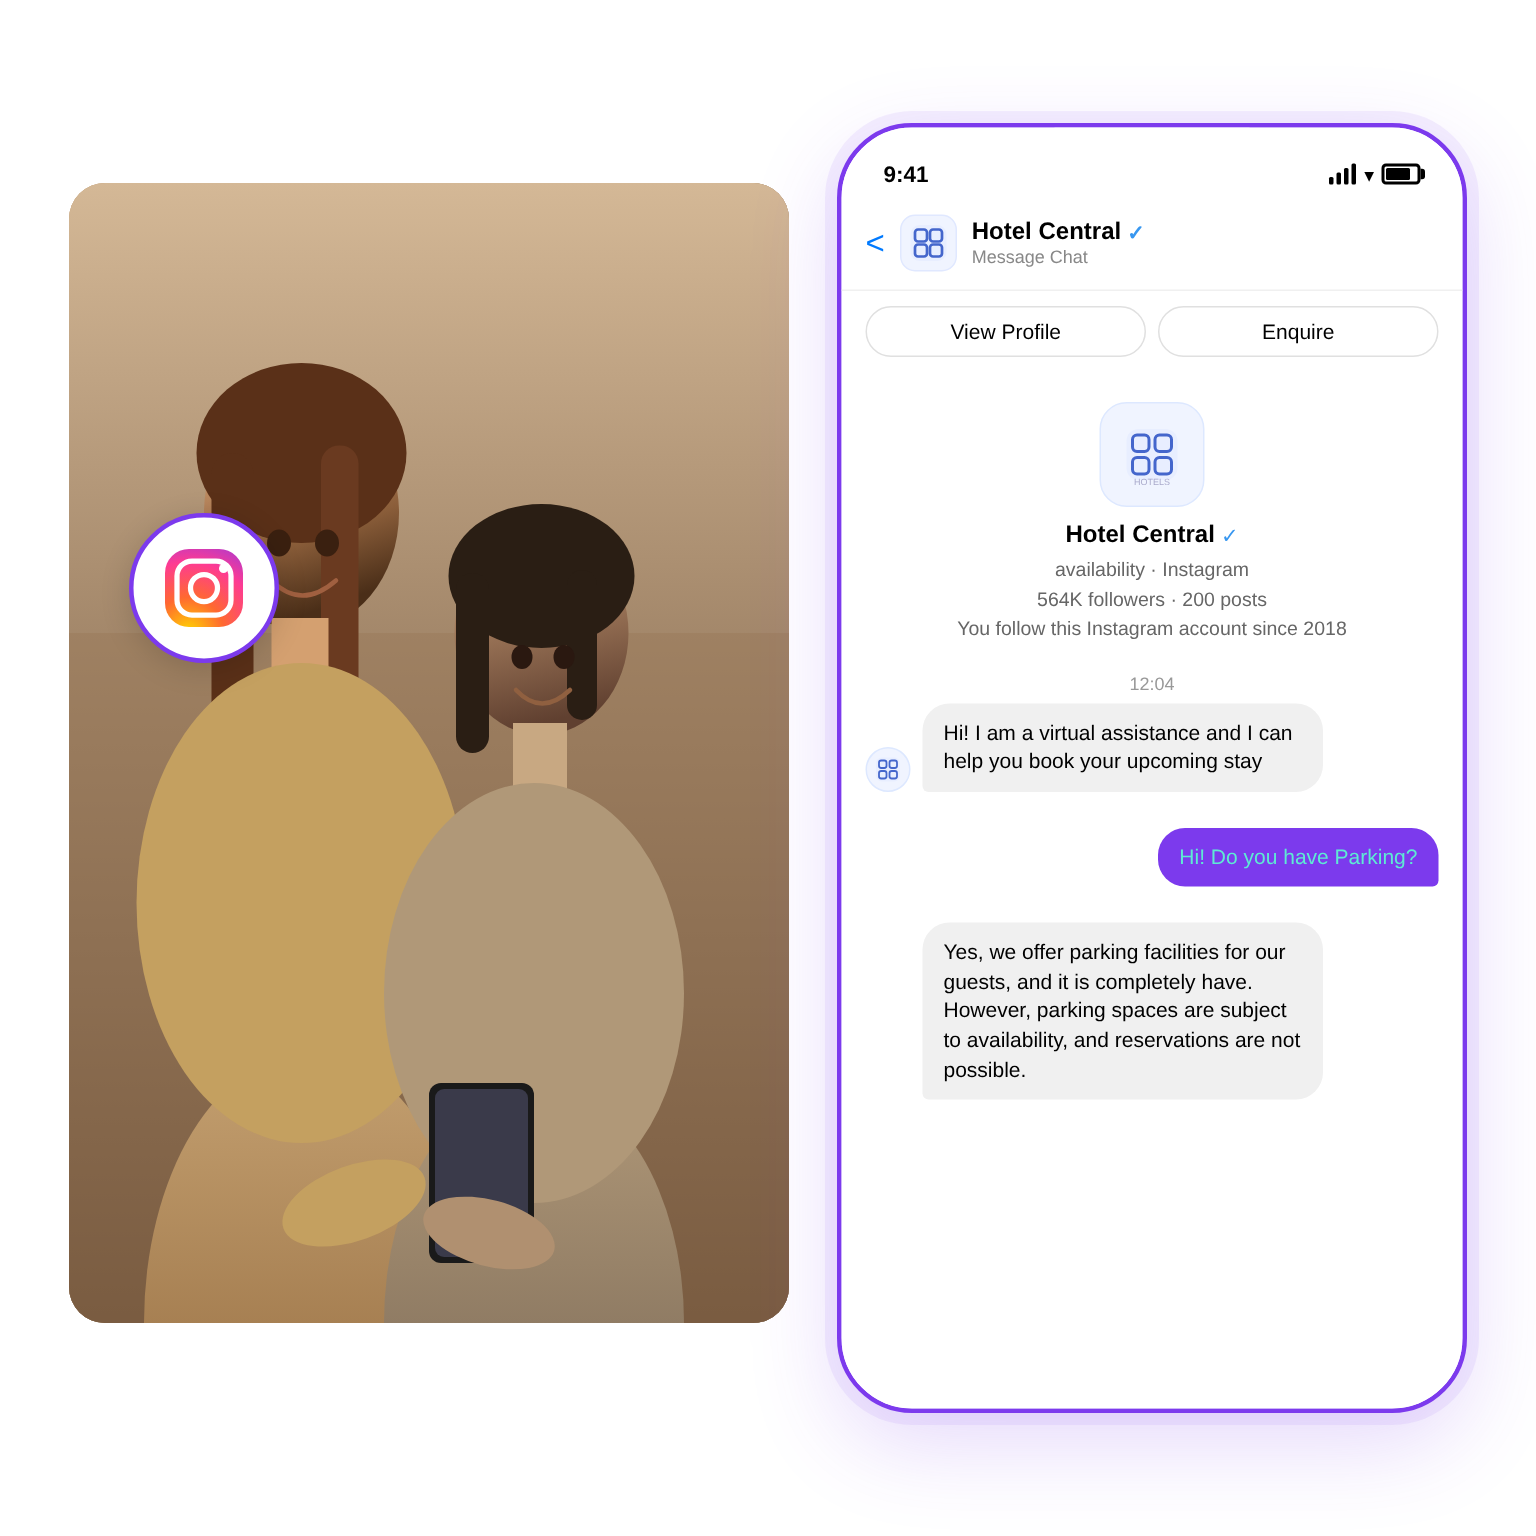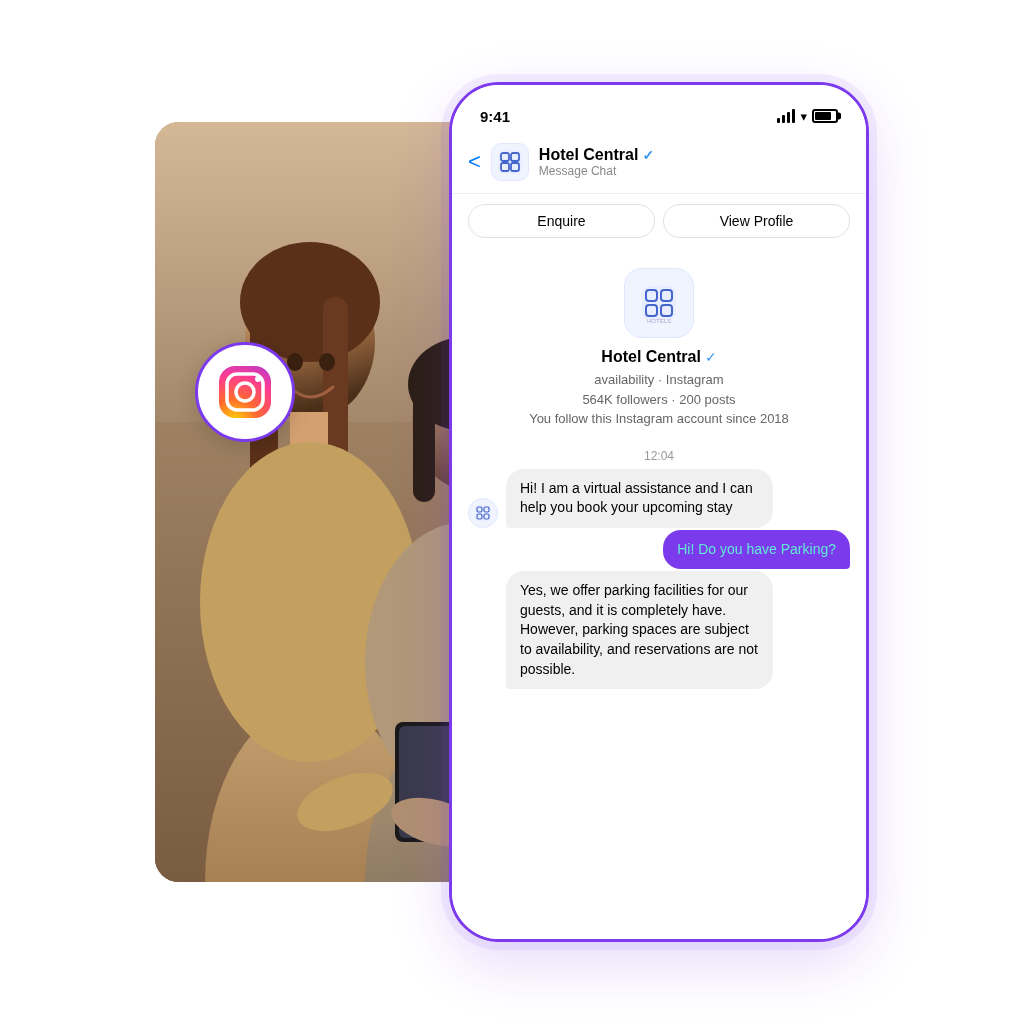--- a/index.html
+++ b/index.html
@@ -10,21 +10,21 @@
       background: #ffffff;
       display: flex;
       align-items: center;
       justify-content: center;
       font-family: -apple-system, BlinkMacSystemFont, 'Segoe UI', sans-serif;
       overflow: hidden;
     }
 
     .scene {
       position: relative;
-      width: 714px;
+      width: 932px;
       height: 860px;
       display: flex;
       align-items: center;
       justify-content: center;
     }
 
     
     .photo-card {
       position: absolute;
       left: 0;
@@ -296,21 +296,21 @@
     .msg-time {
       text-align: center;
       font-size: 12px;
       color: #999;
       margin: 10px 0 6px;
     }
 
     
     .msg-row {
       display: flex;
-      margin-bottom: 2px;
+      margin-bottom: 24px;
       align-items: flex-end;
       gap: 8px;
     }
 
     .msg-row.incoming {
       justify-content: flex-start;
     }
 
     .msg-row.outgoing {
       justify-content: flex-end;
@@ -548,22 +548,22 @@
       <div class="header-info">
         <div class="header-name">
           <span>Hotel Central</span>
           <span class="verified-badge">✓</span>
         </div>
         <div class="header-subtitle">Message Chat</div>
       </div>
     </div>
 
     <div class="action-buttons">
+      <button class="action-btn">View Profile</button>
       <button class="action-btn">Enquire</button>
-      <button class="action-btn">View Profile</button>
     </div>
 
     <div class="chat-area">
 
       <div class="profile-card">
         <div class="profile-avatar-large">
           <svg class="hotel-icon-lg" viewBox="0 0 44 44" xmlns="http://www.w3.org/2000/svg">
             <rect x="5" y="5" width="34" height="34" rx="8" fill="#e8eeff"></rect>
             <rect x="9" y="9" width="11" height="11" rx="3" fill="none" stroke="#4466cc" stroke-width="2"></rect>
             <rect x="24" y="9" width="11" height="11" rx="3" fill="none" stroke="#4466cc" stroke-width="2"></rect>

